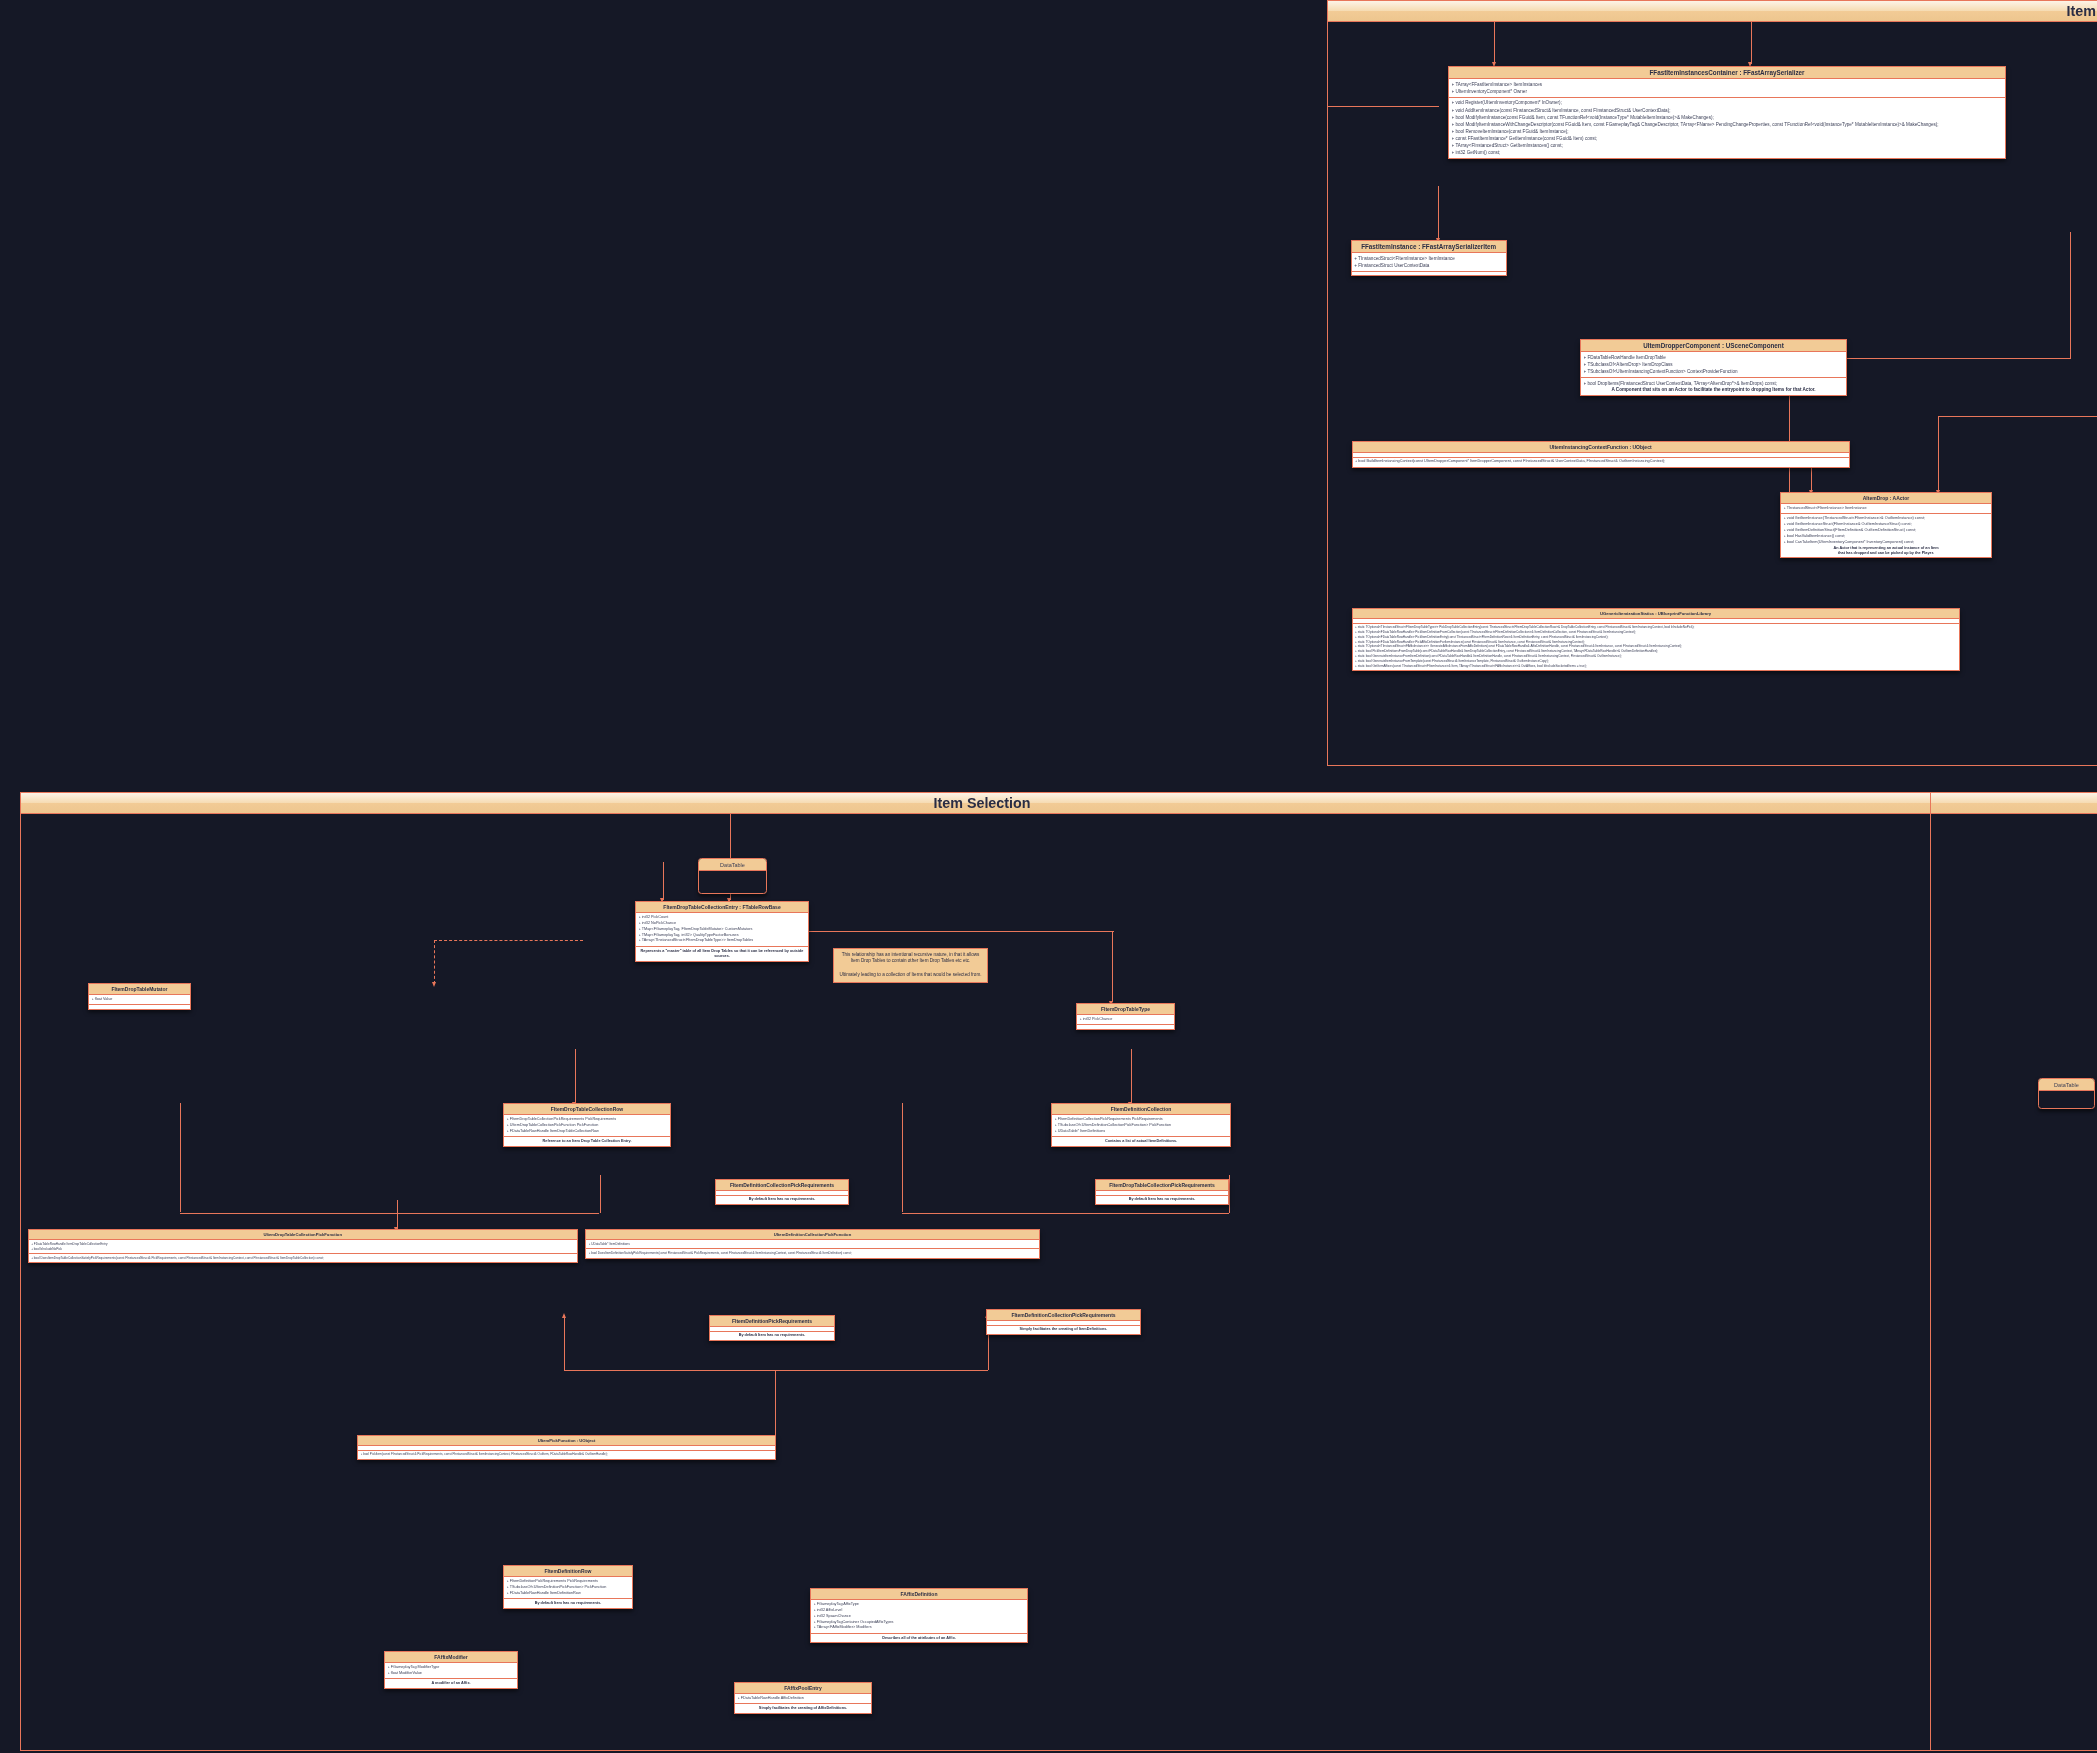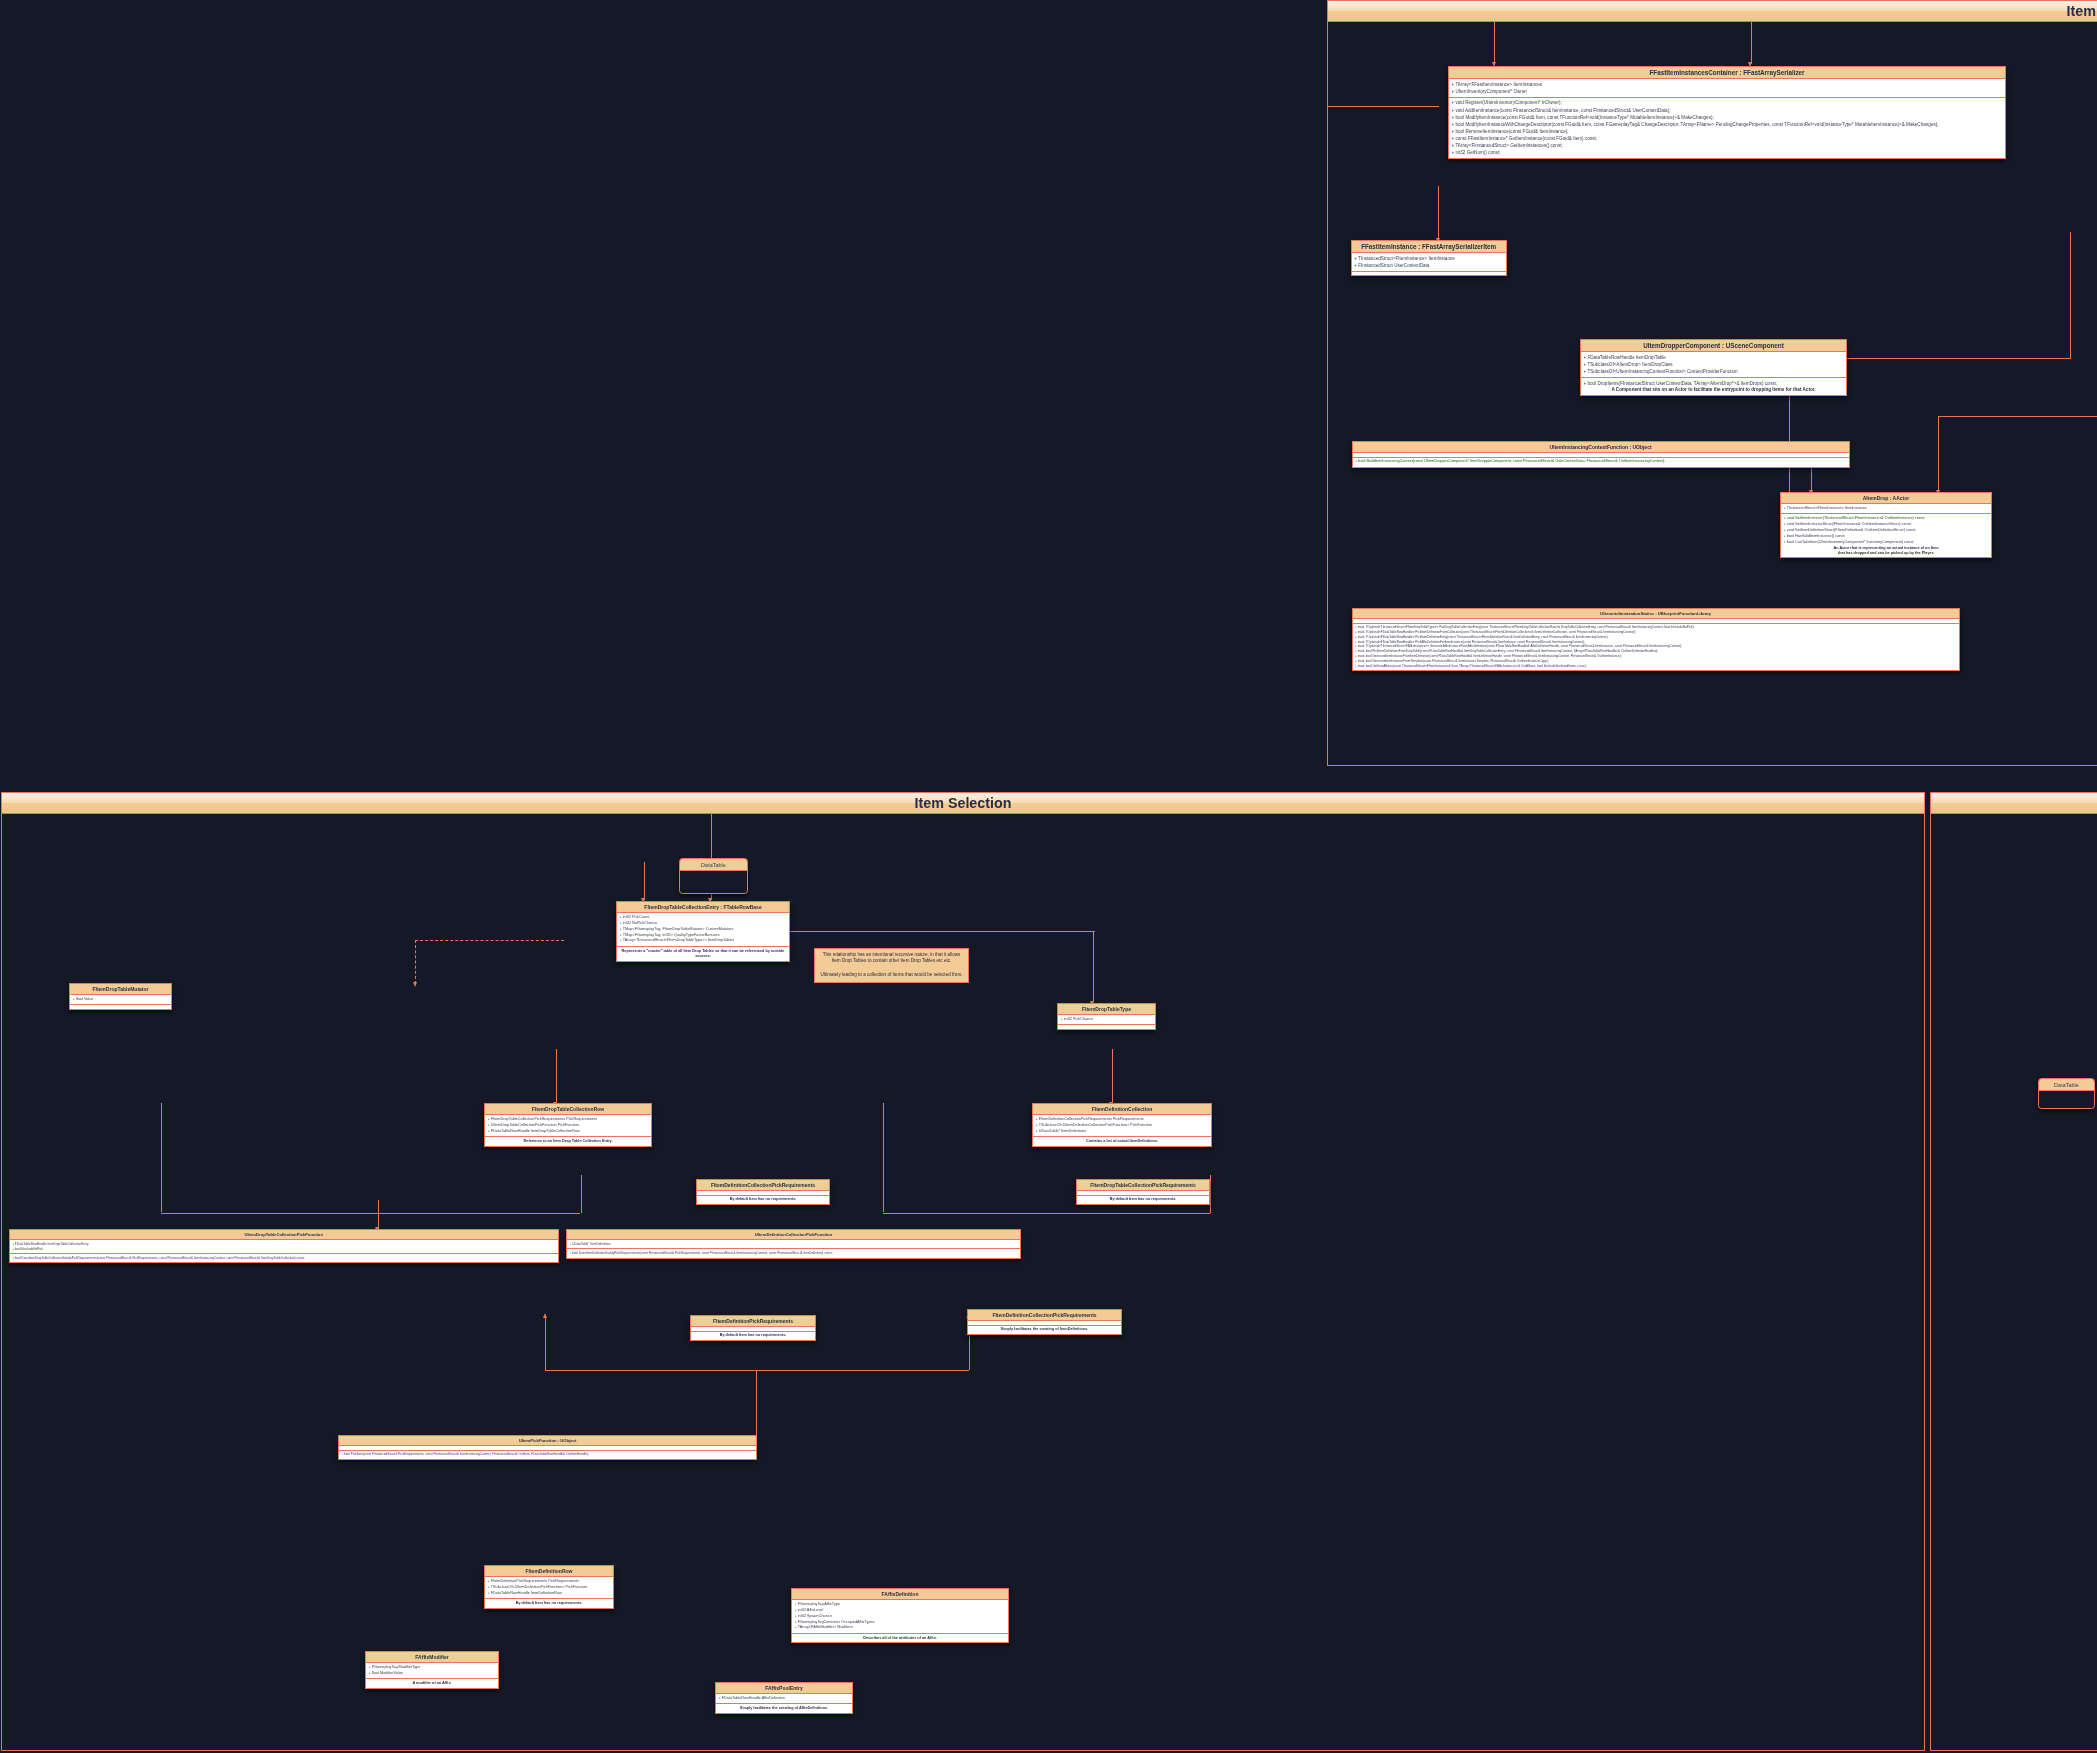--- a/index.html
+++ b/index.html
@@ -150,21 +150,21 @@
           <div class="row">+ static bool PickItemDefinitionsFromDropTable(const FDataTableRowHandle&amp; ItemDropTableCollectionEntry, const FInstancedStruct&amp; ItemInstancingContext, TArray&lt;FDataTableRowHandle&gt;&amp; OutItemDefinitionHandles);</div>
           <div class="row">+ static bool GenerateItemInstanceFromItemDefinition(const FDataTableRowHandle&amp; ItemDefinitionHandle, const FInstancedStruct&amp; ItemInstancingContext, FInstancedStruct&amp; OutItemInstance);</div>
           <div class="row">+ static bool GenerateItemInstanceFromTemplate(const FInstancedStruct&amp; ItemInstanceTemplate, FInstancedStruct&amp; OutItemInstanceCopy);</div>
           <div class="row">+ static bool GetItemAffixes(const TInstancedStruct&lt;FItemInstance&gt;&amp; Item, TArray&lt;TInstancedStruct&lt;FAffixInstance&gt;&gt;&amp; OutAffixes, bool bIncludeSocketedItems = true);</div>
         </div>
       </div>
 
     </div>
   </div>
 
-  <div class="group" style="left:1px;top:792px;width:1924px;height:959px;">
+  <div class="group" style="left:20px;top:792px;width:1924px;height:959px;">
     <div class="group-title">Item Selection</div>
     <div class="group-body">
 
       <div class="ln v" style="left:709px;top:0px;height:86px;"></div>
       <div class="arw dn" style="left:706px;top:84px;"></div>
       <div class="ln v" style="left:642px;top:48px;height:38px;"></div>
       <div class="arw dn" style="left:639px;top:84px;"></div>
       <div class="ln dash-v" style="left:413px;top:126px;height:44px;"></div>
       <div class="arw dn" style="left:411px;top:168px;"></div>
       <div class="ln dash-h" style="left:413px;top:126px;width:149px;"></div>

